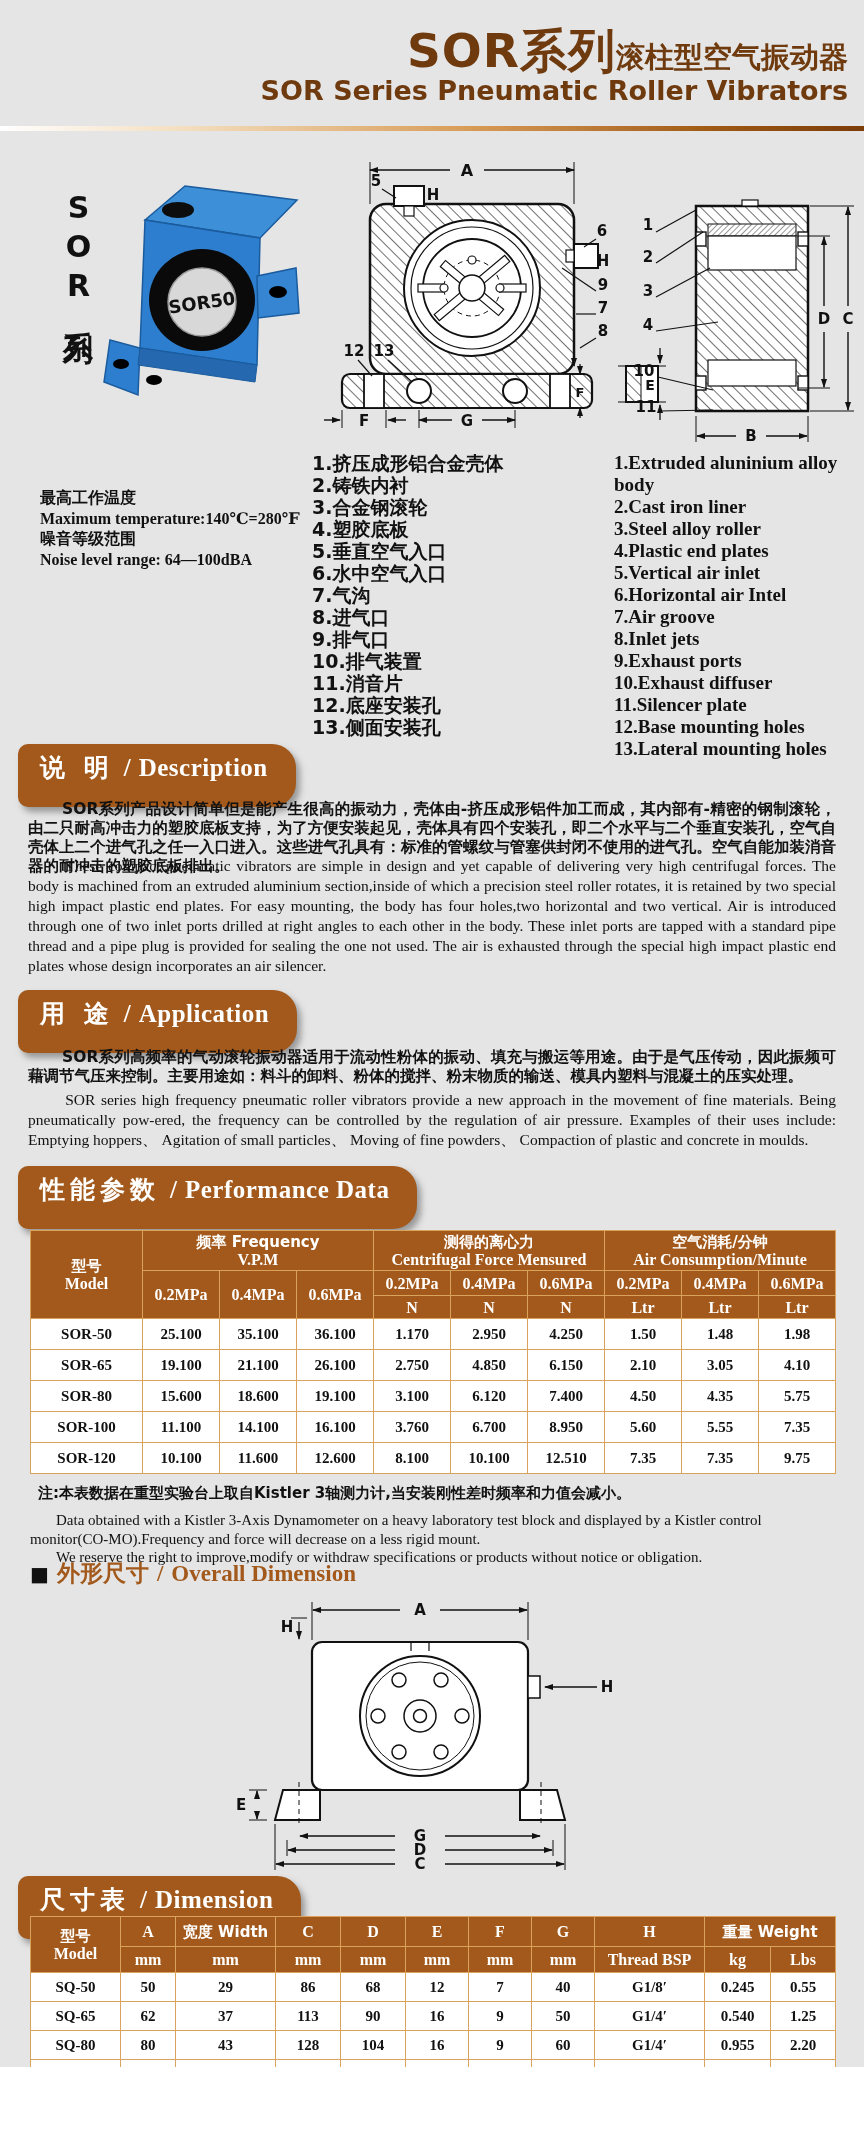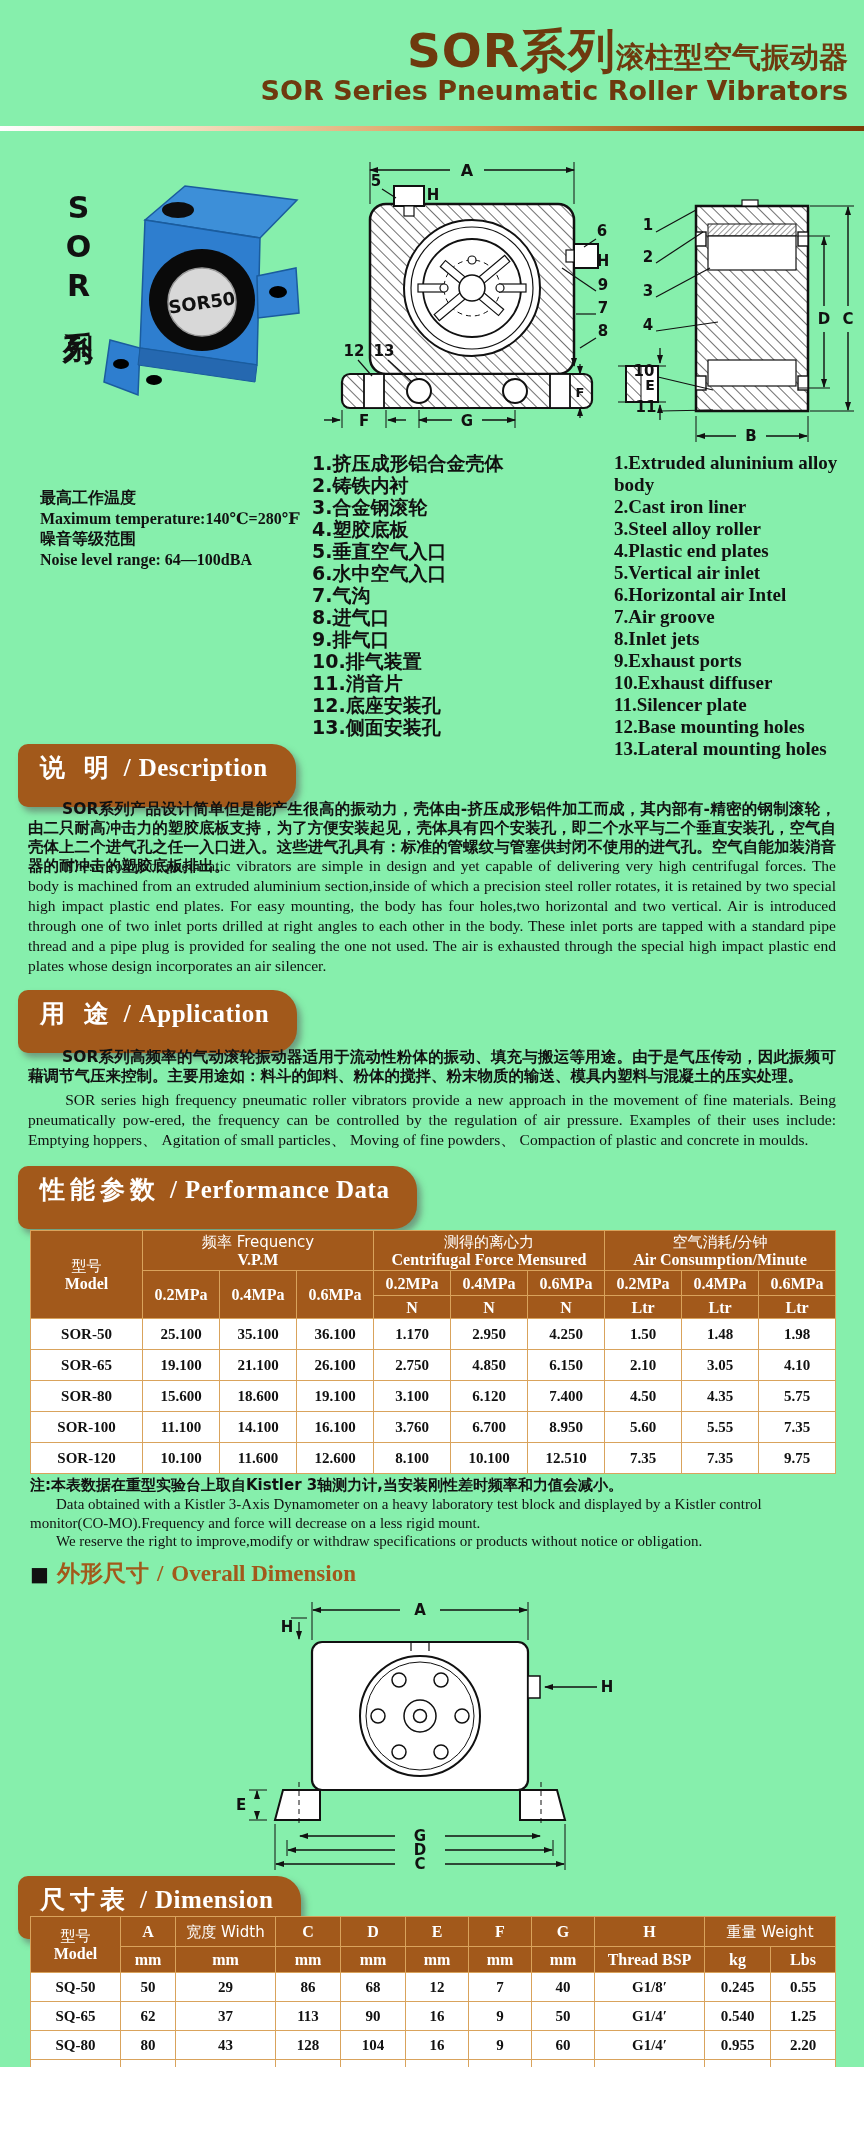--- a/index.html
+++ b/index.html
@@ -1,16 +1,16 @@
 <!DOCTYPE html>
 <html><head>
 <meta charset="utf-8">
 <style>
   html,body{margin:0;padding:0;background:#ffffff;}
-  .page{position:relative;width:864px;height:2067px;background:#86efac;overflow:hidden;
+  .page{position:relative;width:864px;height:2067px;background:#e5e5e5;overflow:hidden;
         font-family:"DejaVu Sans",sans-serif;color:#111;}
   .abs{position:absolute;}
   .zh{font-family:"DejaVu Sans",sans-serif;font-weight:bold;}
   .ens{font-family:"Liberation Serif","DejaVu Serif",serif;font-weight:bold;}
   
   .title-block{top:26px;right:16px;text-align:right;color:#6e3a0e;line-height:1.05;}
   .t-main{font-size:47px;font-weight:bold;letter-spacing:1px;}
   .t-sub{font-size:29px;font-weight:bold;}
   .t-en{font-size:27px;font-weight:bold;margin-top:2px;}
   .grad-bar{top:126px;left:0;width:864px;height:5px;
@@ -31,36 +31,36 @@
   .badge .bsep{font-size:25px;font-weight:bold;margin:0 8px 0 10px;font-family:"Liberation Serif",serif;}
   .badge .ben{font-size:25px;font-weight:bold;font-family:"Liberation Serif",serif;letter-spacing:.5px;}
   
   .para{left:28px;width:808px;text-align:justify;margin:0;}
   .para.zhp{font-size:15.5px;font-weight:bold;line-height:19px;text-indent:2.2em;}
   .para.enp{font-family:"Liberation Serif",serif;font-size:15.5px;line-height:20px;text-indent:2.4em;}
   
   table{border-collapse:collapse;table-layout:fixed;}
   td{border:1.5px solid #d9a35c;text-align:center;vertical-align:middle;padding:0;overflow:hidden;}
   .hcell{background:#a2591b;color:#fff;}
-  .hz{font-size:15px;font-weight:normal;line-height:18px;}
+  .hz{font-size:15px;font-weight:bold;line-height:18px;}
   .he{font-family:"Liberation Serif",serif;font-weight:bold;font-size:16px;line-height:17px;}
   .dcell{font-family:"Liberation Serif",serif;font-weight:bold;font-size:15px;background:#fff;}
   .perf{left:30px;top:1230px;width:805px;}
   .perf tr.r1 td{height:39px;}
   .perf tr.r2 td{height:24px;}
   .perf tr.r3 td{height:22px;}
   .perf tr.dr td{height:30px;}
   .dimt{left:30px;top:1916px;width:805px;}
   .dimt tr.r1 td{height:29px;}
   .dimt tr.r2 td{height:25px;}
   .dimt tr.dr td{height:28px;}
   .hl{font-size:16px;}
   
   .notes{left:30px;top:1476px;width:808px;}
-  .note-zh{font-size:15px;font-weight:bold;line-height:19px;margin:0;}
+  .note-zh{font-size:15px;font-weight:bold;line-height:19px;margin:8px;}
   .note-en{font-family:"Liberation Serif",serif;font-size:15px;line-height:18.5px;margin:0;text-indent:26px;}
   
   .overall-h{left:30px;top:1558px;font-size:23px;font-weight:bold;color:#a2591b;}
   .overall-h .sq{color:#111;margin-right:8px;font-size:20px;}
   .overall-h .oen{font-family:"Liberation Serif",serif;}
   
   svg text{font-family:"DejaVu Sans",sans-serif;font-weight:bold;fill:#111;}
 </style>
 </head>
 <body>

